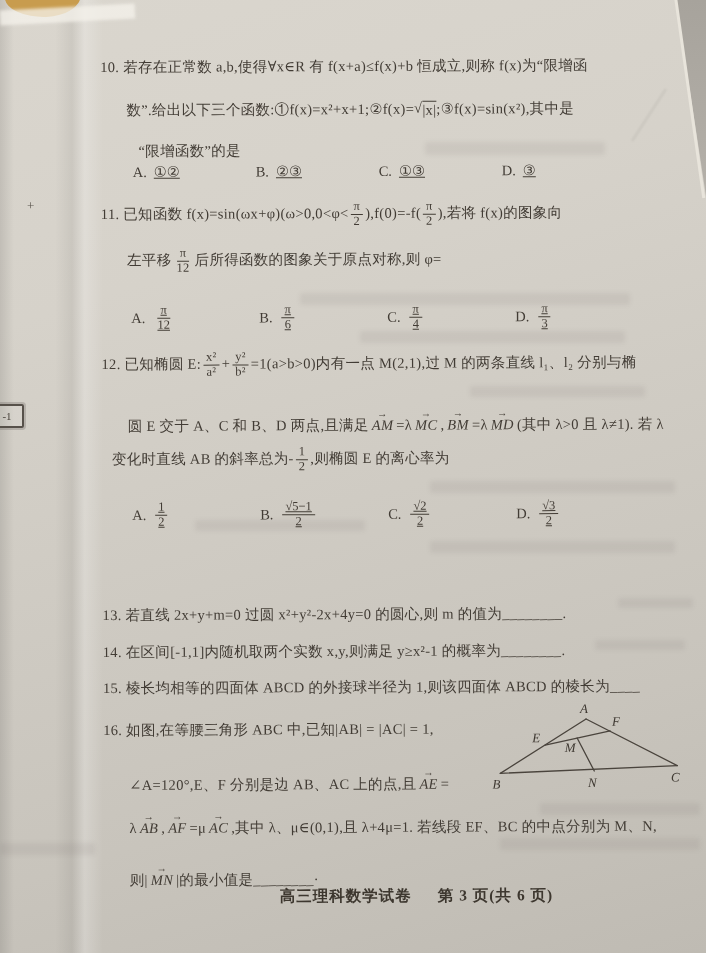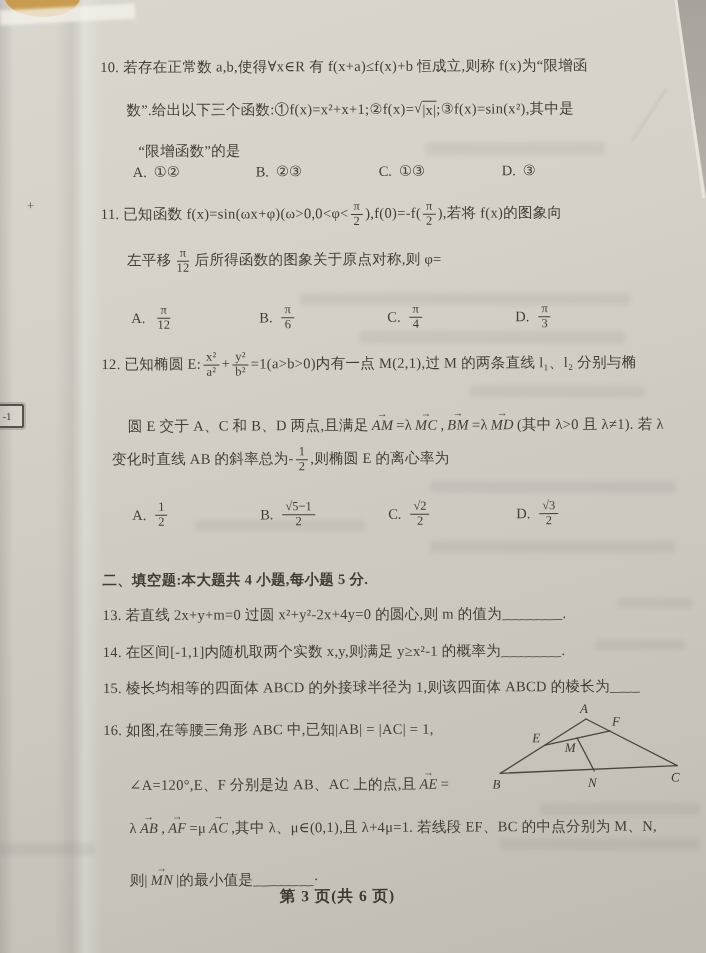--- a/index.html
+++ b/index.html
@@ -35,21 +35,21 @@
   .fn{border-bottom:1px solid currentColor;padding:0 3px;}
   .fd{padding:0 3px;}
   .vec{position:relative;margin:12px 3px;font-style:italic;}
   .vec::before{content:"→";position:absolute;top:-0.85em;left:50%;transform:translateX(-50%);
         font-size:0.72em;font-style:normal;}
   .sqrt{display:inline-flex;align-items:flex-start;}
   .sqrt::before{content:"√";line-height:1.05;}
   .rad{border-top:1px solid currentColor;line-height:1.2;}
   .opts{position:absolute;display:flex;color:#423c35;font-size:14.5px;}
   .opt{display:flex;align-items:center;gap:7px;}
-  .opt .oval{display:inline-flex;align-items:center;}
+  .opt .oval{display:inline-flex;align-items:center;text-decoration:underline;}
   .w123 .opt{width:123px;}
   .w128 .opt{width:128px;}
   .footer{position:absolute;left:278px;top:886px;display:flex;gap:26px;
         font-size:15.5px;font-weight:bold;color:#3d372f;letter-spacing:1px;}
   .side-tab{position:absolute;left:-10px;top:404px;width:30px;height:20px;border:2px solid #57514a;
         border-radius:2px;box-shadow:0 0 0 2px rgba(90,85,78,0.25);display:flex;align-items:center;
         justify-content:center;font-size:11px;color:#4a443d;background:rgba(255,255,255,0.08);}
   .stray{position:absolute;left:27px;top:198px;font-size:13px;color:#5a544c;}
   .fig{position:absolute;left:486px;top:700px;}
   .fig text{font-size:13px;font-style:italic;fill:#3f3932;font-family:"Liberation Serif","DejaVu Serif",serif;}
@@ -206,21 +206,20 @@
           <span>D.</span>
           <span class="oval">
             <span class="frac">
               <span class="fn">√3</span>
               <span class="fd">2</span>
             </span>
           </span>
         </span>
     </div>
 
-    <div class="line bold" style="left:102px;top:570px;">二、填空题:本大题共 4 小题,每小题 5 分.</div>
 
     <div class="line" style="left:102px;top:605px;">13. 若直线 2x+y+m=0 过圆 x²+y²-2x+4y=0 的圆心,则 m 的值为________.</div>
     <div class="line" style="left:102px;top:642px;">14. 在区间[-1,1]内随机取两个实数 x,y,则满足 y≥x²-1 的概率为________.</div>
     <div class="line" style="left:102px;top:678px;">15. 棱长均相等的四面体 ABCD 的外接球半径为 1,则该四面体 ABCD 的棱长为____</div>
 
     <div class="line" style="left:102px;top:720px;">16. 如图,在等腰三角形 ABC 中,已知|AB| = |AC| = 1,</div>
     <div class="line" style="left:128px;top:763px;text-align:right;">∠A=120°,E、F 分别是边 AB、AC 上的点,且<span class="vec">AE</span>=</div>
     <div class="line" style="left:128px;top:806px;">λ <span class="vec">AB</span>,<span class="vec">AF</span>=μ <span class="vec">AC</span>,其中 λ、μ∈(0,1),且 λ+4μ=1. 若线段 EF、BC 的中点分别为 M、N,</div>
     <div class="line" style="left:128px;top:858px;">则|<span class="vec">MN</span>|的最小值是________·</div>
 
@@ -233,16 +232,17 @@
       <text x="97" y="14" text-anchor="middle">A</text>
       <text x="129" y="27" text-anchor="middle">F</text>
       <text x="49" y="43" text-anchor="middle">E</text>
       <text x="83" y="53" text-anchor="middle">M</text>
       <text x="9" y="89" text-anchor="middle">B</text>
       <text x="105" y="88" text-anchor="middle">N</text>
       <text x="188" y="83" text-anchor="middle">C</text>
     </svg>
 
     <div class="footer">
+      <span>高三理科数学试卷</span>
       <span>第 3 页(共 6 页)</span>
     </div>
   </div>
 </div>
 
 </body></html>

